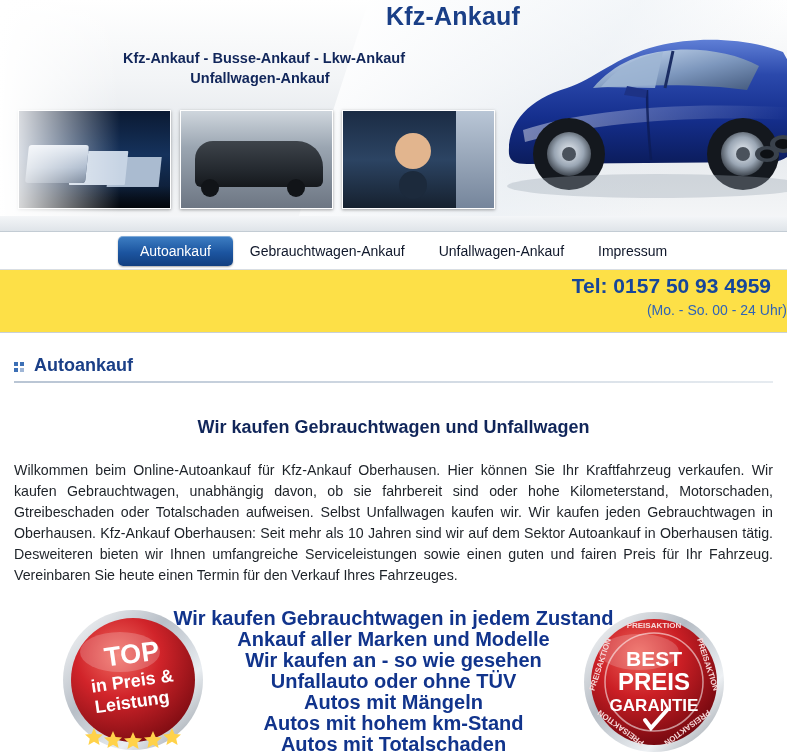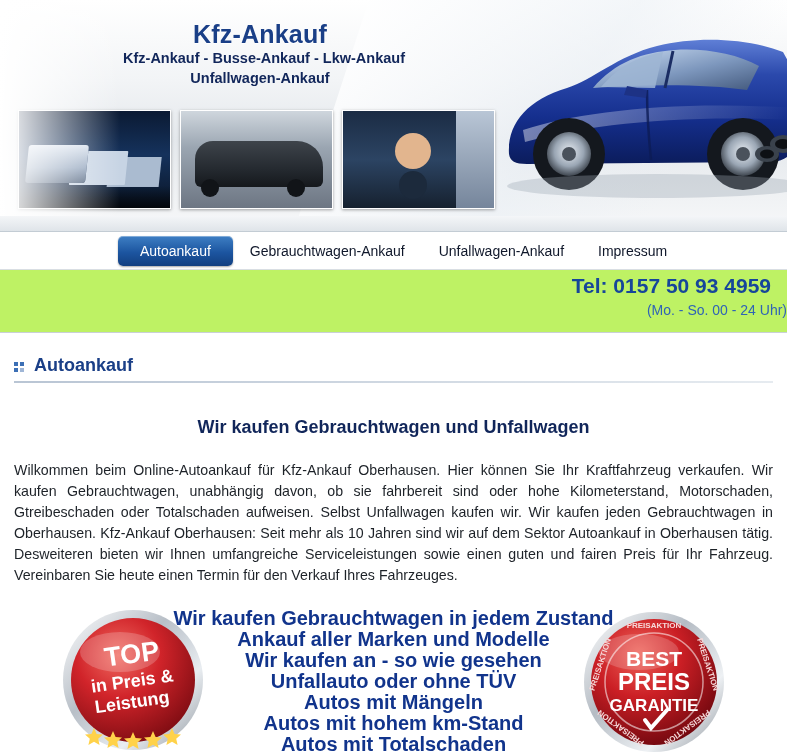--- a/index.html
+++ b/index.html
@@ -37,23 +37,23 @@
     position: absolute;
     left: 330px; top: -40px;
     width: 520px; height: 320px;
     background: linear-gradient(110deg, rgba(255,255,255,0.95) 0%, rgba(235,240,245,0.6) 45%, rgba(255,255,255,0) 70%);
     transform: skewX(-18deg);
     z-index: 3;
   }
 
   .banner-title {
     position: absolute;
-    left: 0; top: 20px;
+    left: 0; top: 2px;
     width: 520px;
-    text-align: center;
+    text-align: right;
     color: #1a3f87;
     font-size: 25px;
     font-weight: bold;
     letter-spacing: 0.2px;
     z-index: 5;
     text-shadow: 0 1px 0 #ffffff;
   }
   .banner-sub1 {
     position: absolute;
     left: 0; top: 50px;
@@ -203,21 +203,21 @@
     box-shadow: 0 1px 2px rgba(0,0,0,0.35), inset 0 1px 0 rgba(255,255,255,0.35);
     font-weight: normal;
     padding: 7px 22px;
   }
 
   
   .phone-block {
     position: relative;
     width: 787px;
     height: 62px;
-    background: #bef264;
+    background: #fde047;
   }
   .phone-number {
     position: absolute;
     right: 16px; top: 4px;
     font-size: 21px;
     font-weight: bold;
     color: #16469a;
   }
   .phone-hours {
     position: absolute;

